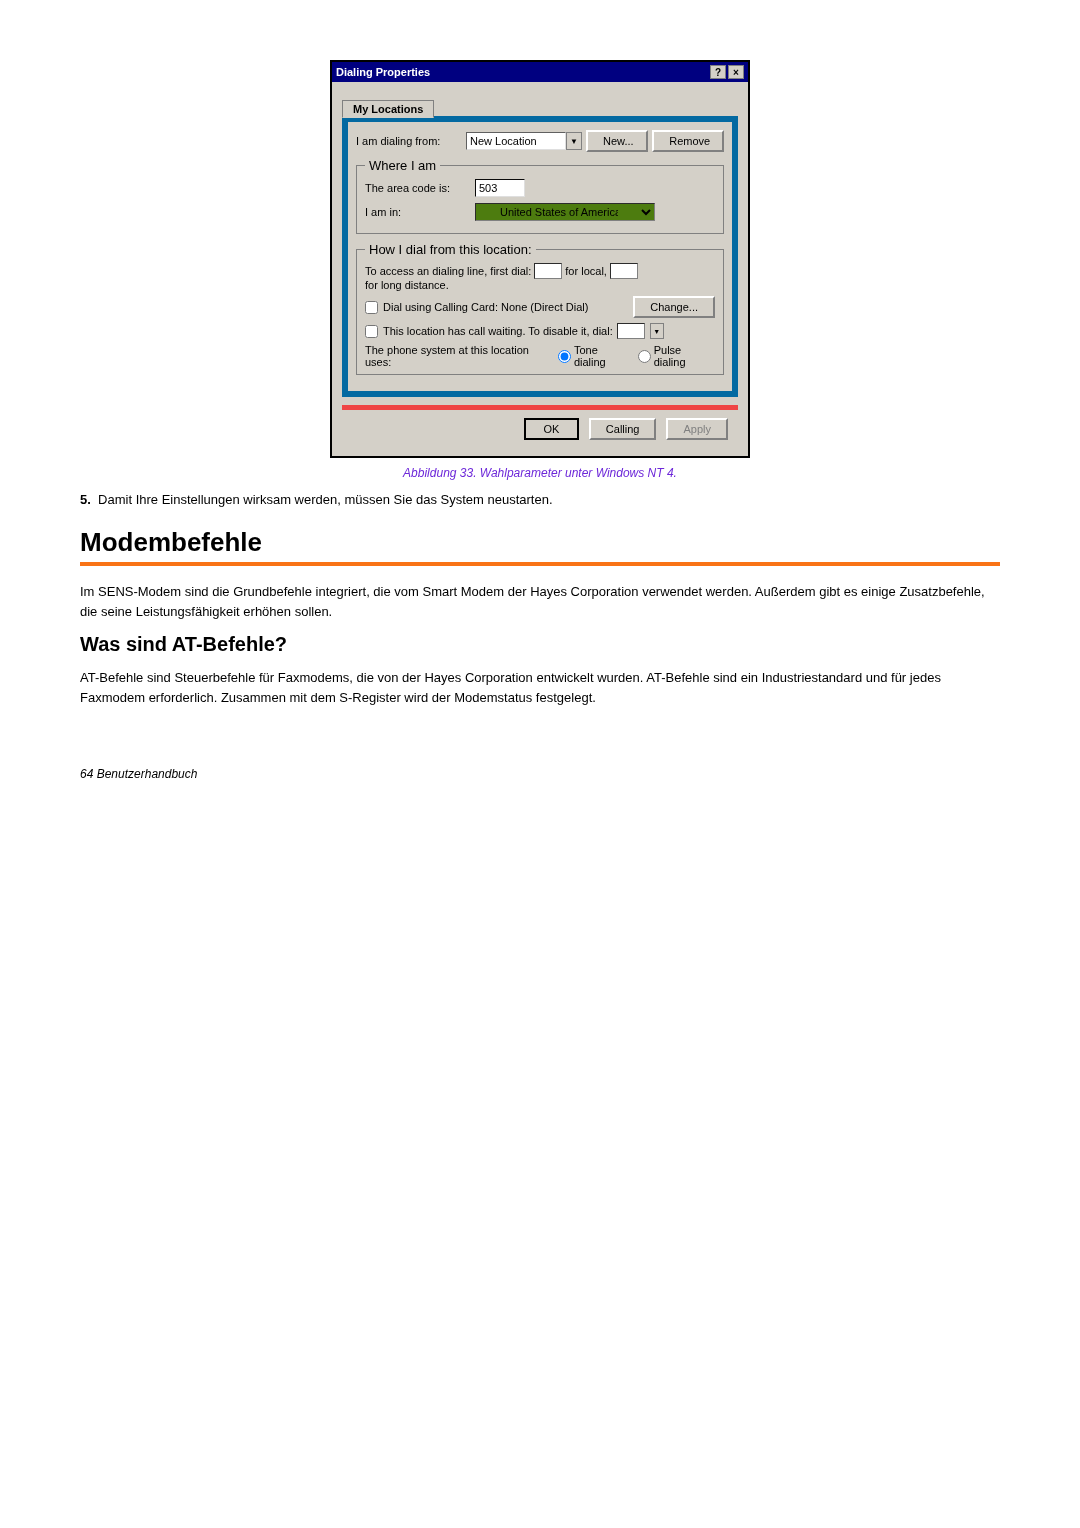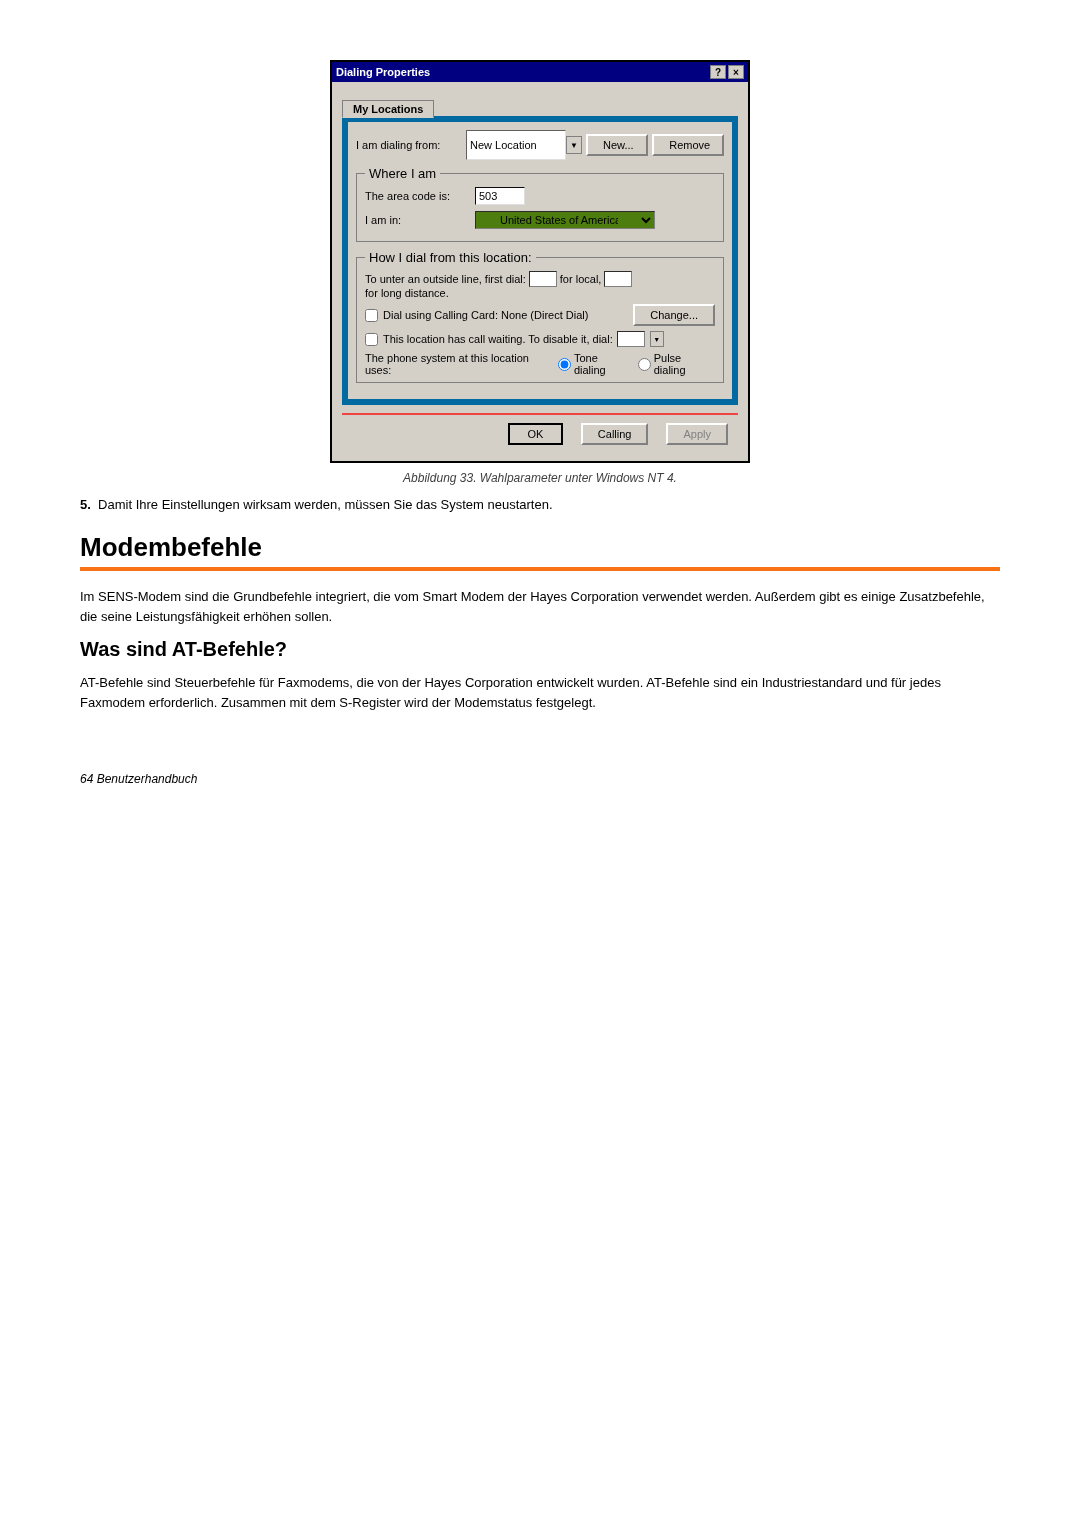--- a/index.html
+++ b/index.html
@@ -203,36 +203,36 @@
       justify-content: center;
       font-size: 8px;
       cursor: pointer;
     }
 
     
     .dialog-footer {
       display: flex;
       justify-content: flex-end;
       padding: 8px 10px;
-      gap: 14px;
-      border-top: 2px solid #ef4444;
+      gap: 6px;
+      border-top: 5px solid #ef4444;
       margin-top: 8px;
     }
 
     .win-button-default {
       border: 2px solid #000;
     }
 
     
     .figure-caption {
       font-style: italic;
       font-size: 12px;
       margin-top: 8px;
       text-align: center;
-      color: #404040;
+      color: #6d28d9;
     }
 
     
     .step-text {
       margin: 12px 0 20px 0;
       font-size: 13px;
     }
 
     
     .section-heading {
@@ -287,21 +287,21 @@
       align-items: center;
     }
 
     .location-input-box {
       background: #fff;
       border: 1px solid #606060;
       border-bottom-color: #dfdfdf;
       border-right-color: #dfdfdf;
       font-size: 11px;
       padding: 1px 3px;
-      height: 30px;
+      height: 18px;
       min-width: 100px;
       display: inline-flex;
       align-items: center;
     }
   </style>
 </head>
 <body>
 
 <div class="page-content">
 
@@ -351,21 +351,21 @@
                   <option>United States of America</option>
                 </select>
               </div>
             </div>
           </fieldset>
 
           <fieldset class="win-fieldset">
             <legend>How I dial from this location:</legend>
 
             <div class="dialing-row">
-              <span>To unter an outside line, first dial:</span>
+              <span>To access an dialing line, first dial:</span>
               <input class="inline-input" type="text" style="">
               <span>for local,</span>
               <input class="inline-input" type="text" style="">
               <span>for long distance.</span>
             </div>
 
             <div class="checkbox-row">
               <input type="checkbox" class="win-checkbox" style="">
               <span>Dial using Calling Card:</span>&nbsp;
               <span>None (Direct Dial)</span>

